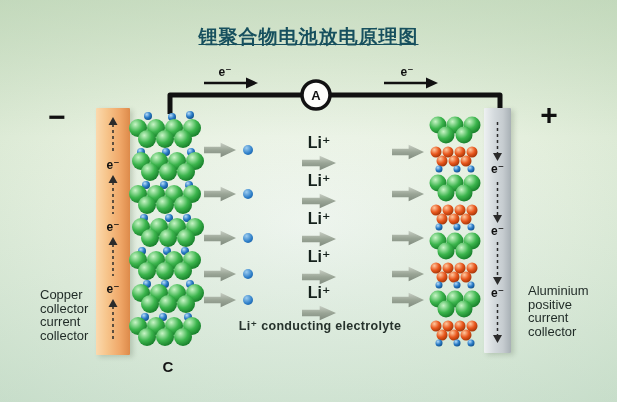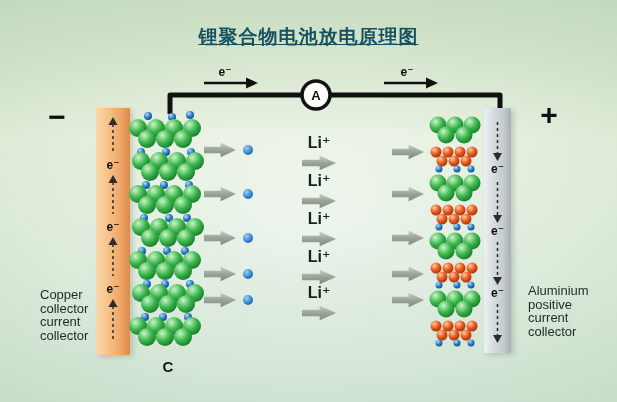--- a/index.html
+++ b/index.html
@@ -331,20 +331,21 @@
   <div class="arrow-row" style="left:392px;top:230px;">
       <div class="block-arrow"></div>
     </div>
   <div class="arrow-row" style="left:392px;top:266px;">
       <div class="block-arrow"></div>
     </div>
   <div class="arrow-row" style="left:392px;top:292px;">
       <div class="block-arrow"></div>
     </div>
 
+  <div id="electrolyte-caption" class="abs">Li⁺ conducting electrolyte</div>
 
   <div class="abs caption" style="left:40px;top:288px;">
     <span>Copper</span>
     <span>collector</span>
     <span>current</span>
     <span>collector</span>
   </div>
   <div class="abs caption" style="left:528px;top:284px;">
     <span>Aluminium</span>
     <span>positive</span>

